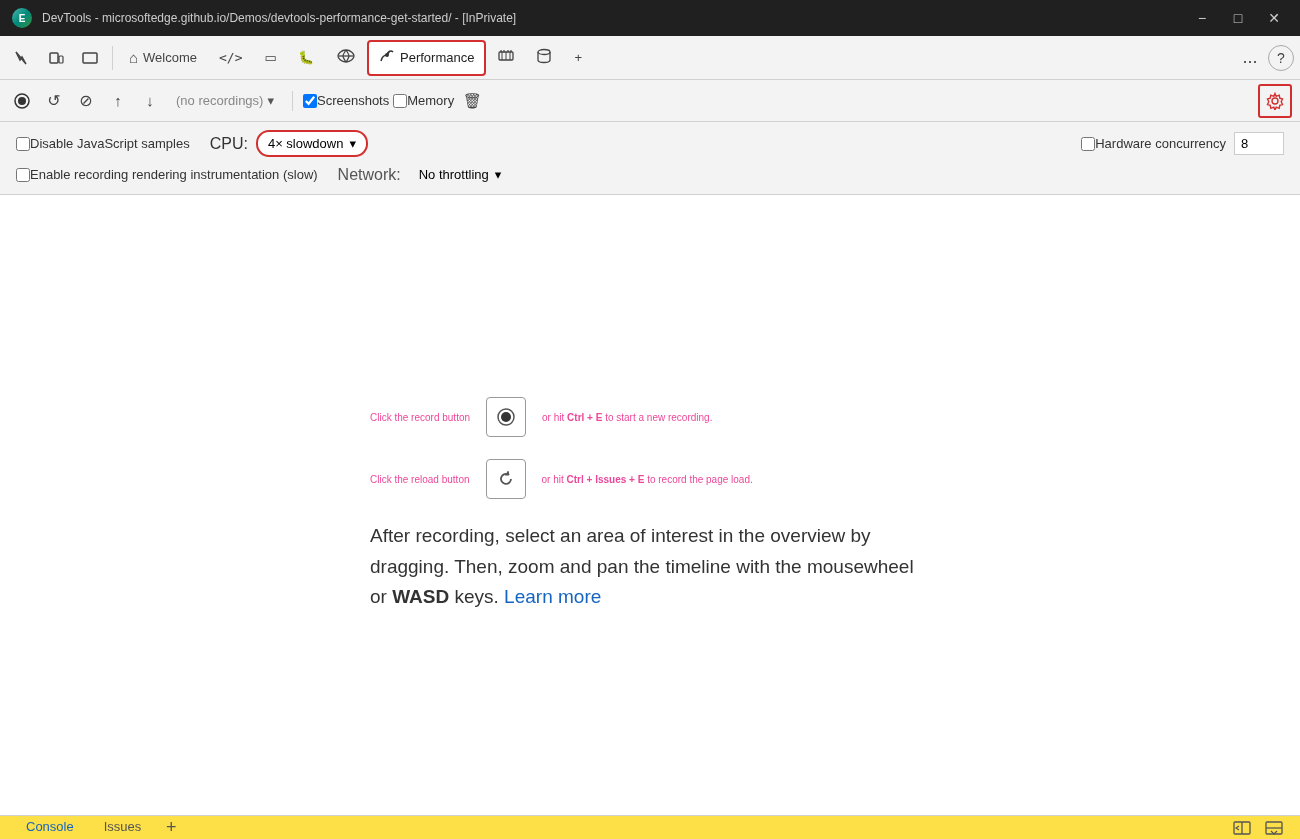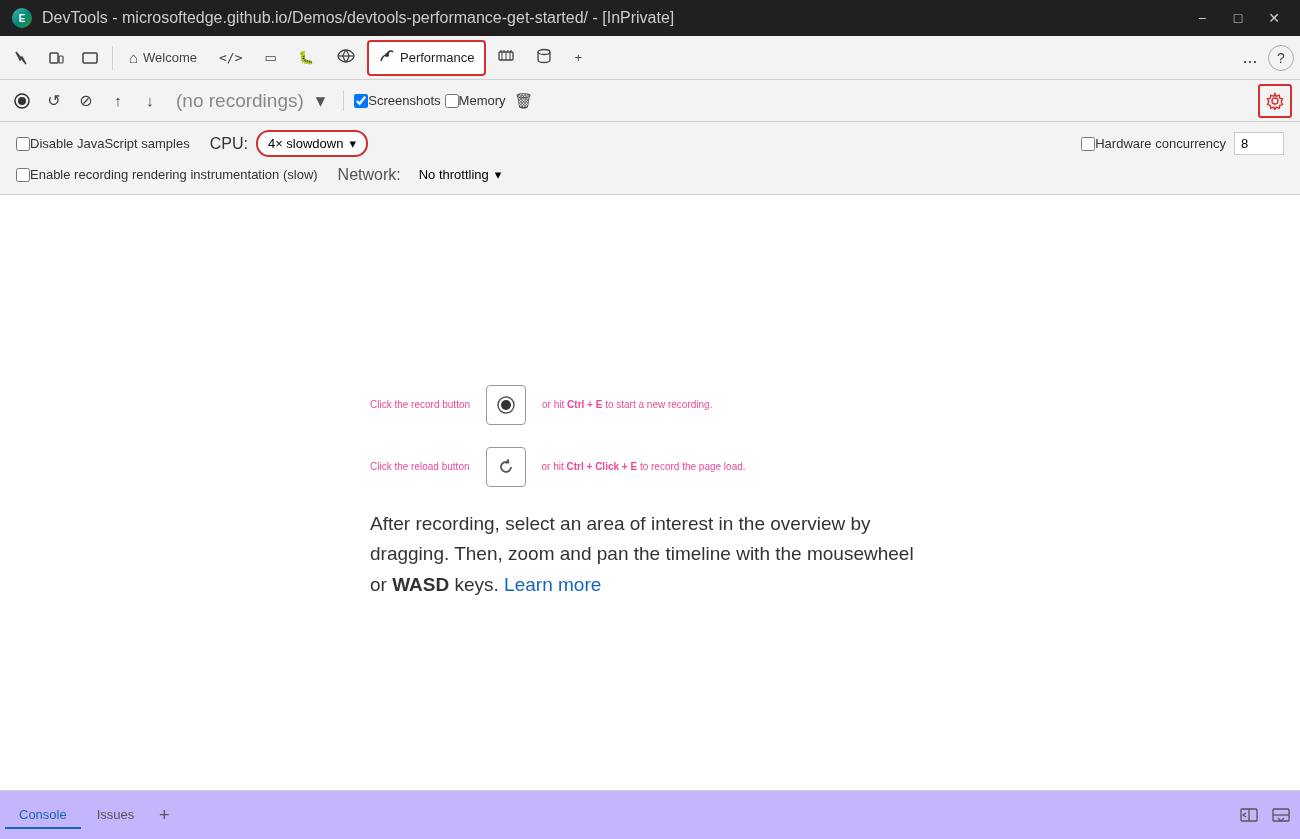--- a/index.html
+++ b/index.html
@@ -29,21 +29,21 @@
       width: 20px;
       height: 20px;
       border-radius: 50%;
       background: linear-gradient(135deg, #4db6ac 0%, #00897b 50%, #388e3c 100%);
       display: flex; align-items: center; justify-content: center;
       font-size: 10px; color: white; font-weight: bold;
       flex-shrink: 0;
     }
     .title-bar-text {
       flex: 1;
-      font-size: 16px;
+      font-size: 12px;
       color: #cccccc;
     }
     .title-bar-controls {
       display: flex;
       gap: 8px;
     }
     .title-btn {
       width: 28px; height: 24px;
       background: transparent;
       border: none;
@@ -128,27 +128,27 @@
       border: none;
       cursor: pointer;
       display: flex; align-items: center; justify-content: center;
       font-size: 16px;
       color: #444;
       border-radius: 3px;
     }
     .recordings-dropdown {
       display: flex;
       align-items: center;
-      gap: 12px;
+      gap: 4px;
       padding: 3px 8px;
       border: none;
       background: transparent;
       cursor: pointer;
       color: #888;
-      font-size: 19px;
+      font-size: 13px;
     }
     .rec-divider {
       width: 1px; height: 20px;
       background: #d0d0d0;
       margin: 0 6px;
     }
     .checkbox-label {
       display: flex;
       align-items: flex-end;
       font-size: 13px;
@@ -280,26 +280,26 @@
       color: #333;
       line-height: 1.6;
     }
     .learn-more-link {
       color: #1565c0;
       text-decoration: none;
     }
 
     
     .bottom-bar {
-      background: #c4b5fd;
+      background: #fde047;
       border-top: 1px solid #d0d0d0;
-      height: 49px;
-      display: flex;
-      align-items: center;
-      padding: 0 5px;
+      height: 24px;
+      display: flex;
+      align-items: center;
+      padding: 0 12px;
       gap: 2px;
       flex-shrink: 0;
     }
     .bottom-tab {
       padding: 5px 14px;
       border: none;
       background: transparent;
       cursor: pointer;
       font-size: 13px;
       color: #1565c0;
@@ -534,21 +534,21 @@
 
     <div class="instruction-row">
       <span>Click the reload button</span>
       <div class="icon-btn-demo">
         <svg width="20" height="20" viewBox="0 0 20 20">
             <path d="M15 10 A5 5 0 1 1 12 5.3" stroke="#555" stroke-width="1.8" fill="none"></path>
             <polyline points="12,2 13,6 9,6" fill="#555" stroke="#555" stroke-width="1"></polyline>
           </svg>
       </div>
       <span>
-        or hit <span class="kbd">Ctrl + Click + E</span>
+        or hit <span class="kbd">Ctrl + Issues + E</span>
         <span>to record the page load.</span>
       </span>
     </div>
 
     <div class="instruction-note">
       <span>After recording, select an area of interest in the overview by dragging. Then, zoom and pan the timeline with the mousewheel or</span>
       <span class="kbd">WASD</span>
       <span>keys.</span>
       <a href="#" class="learn-more-link">Learn more</a>
     </div>

